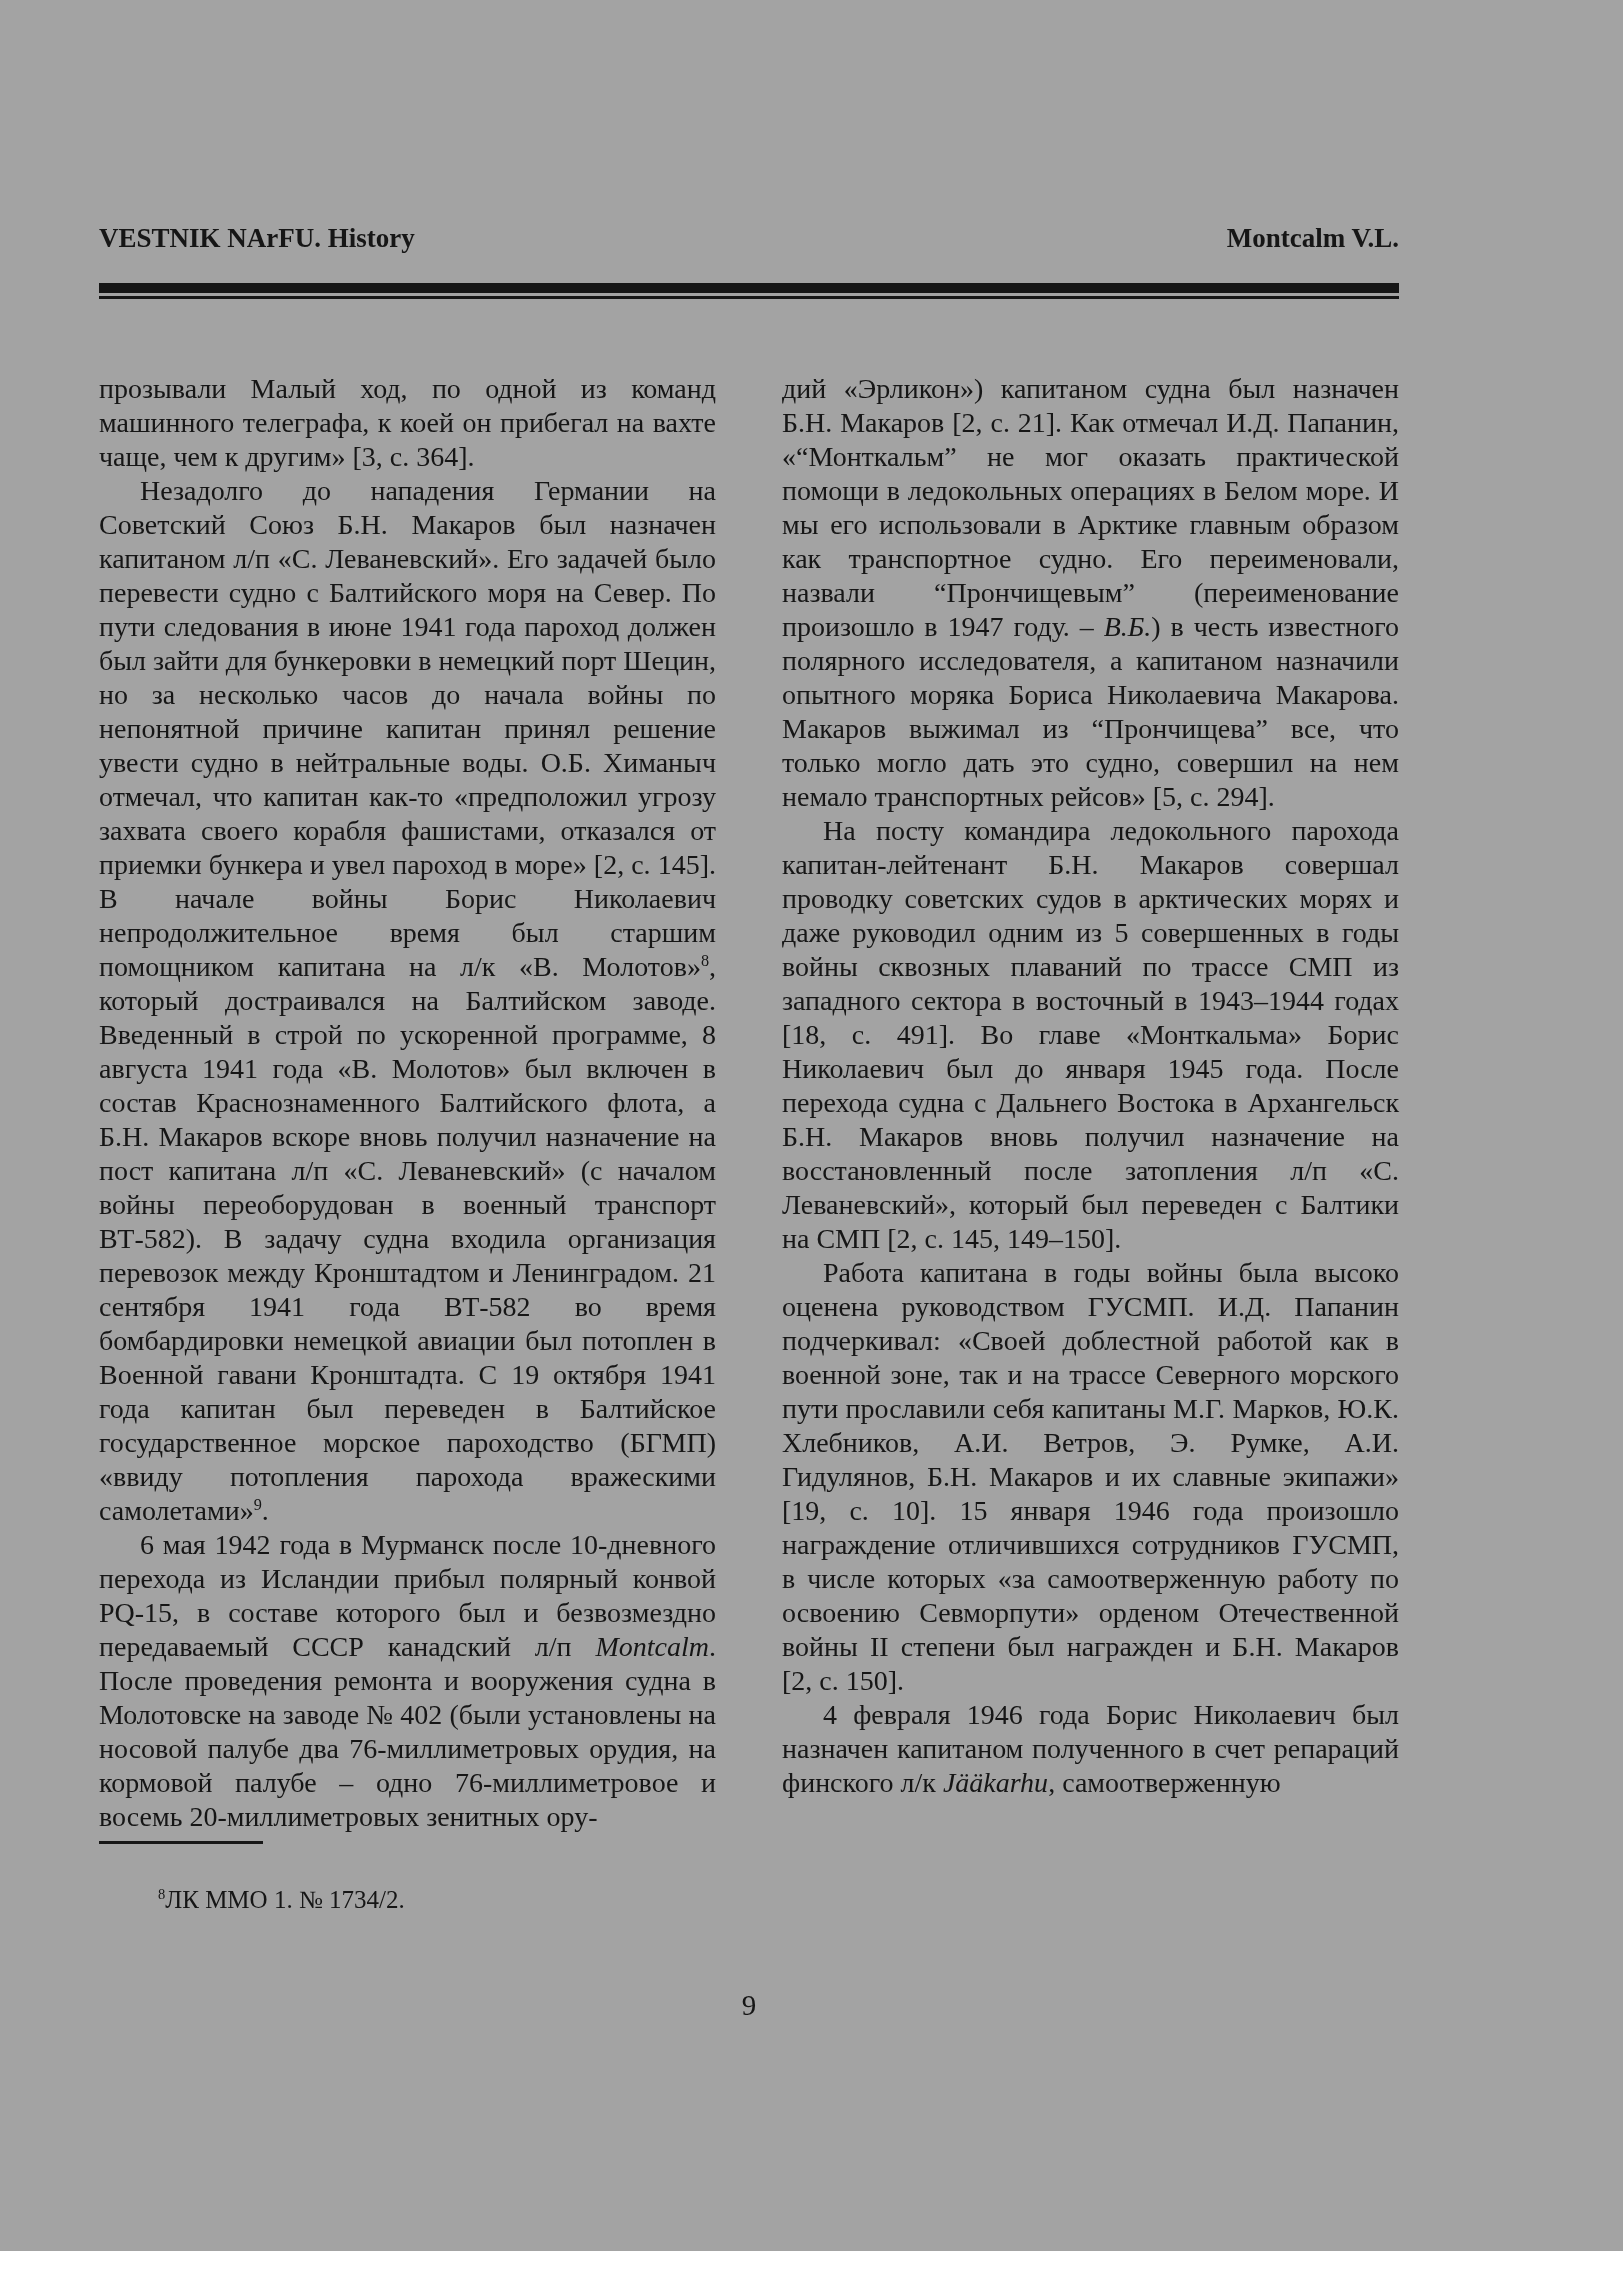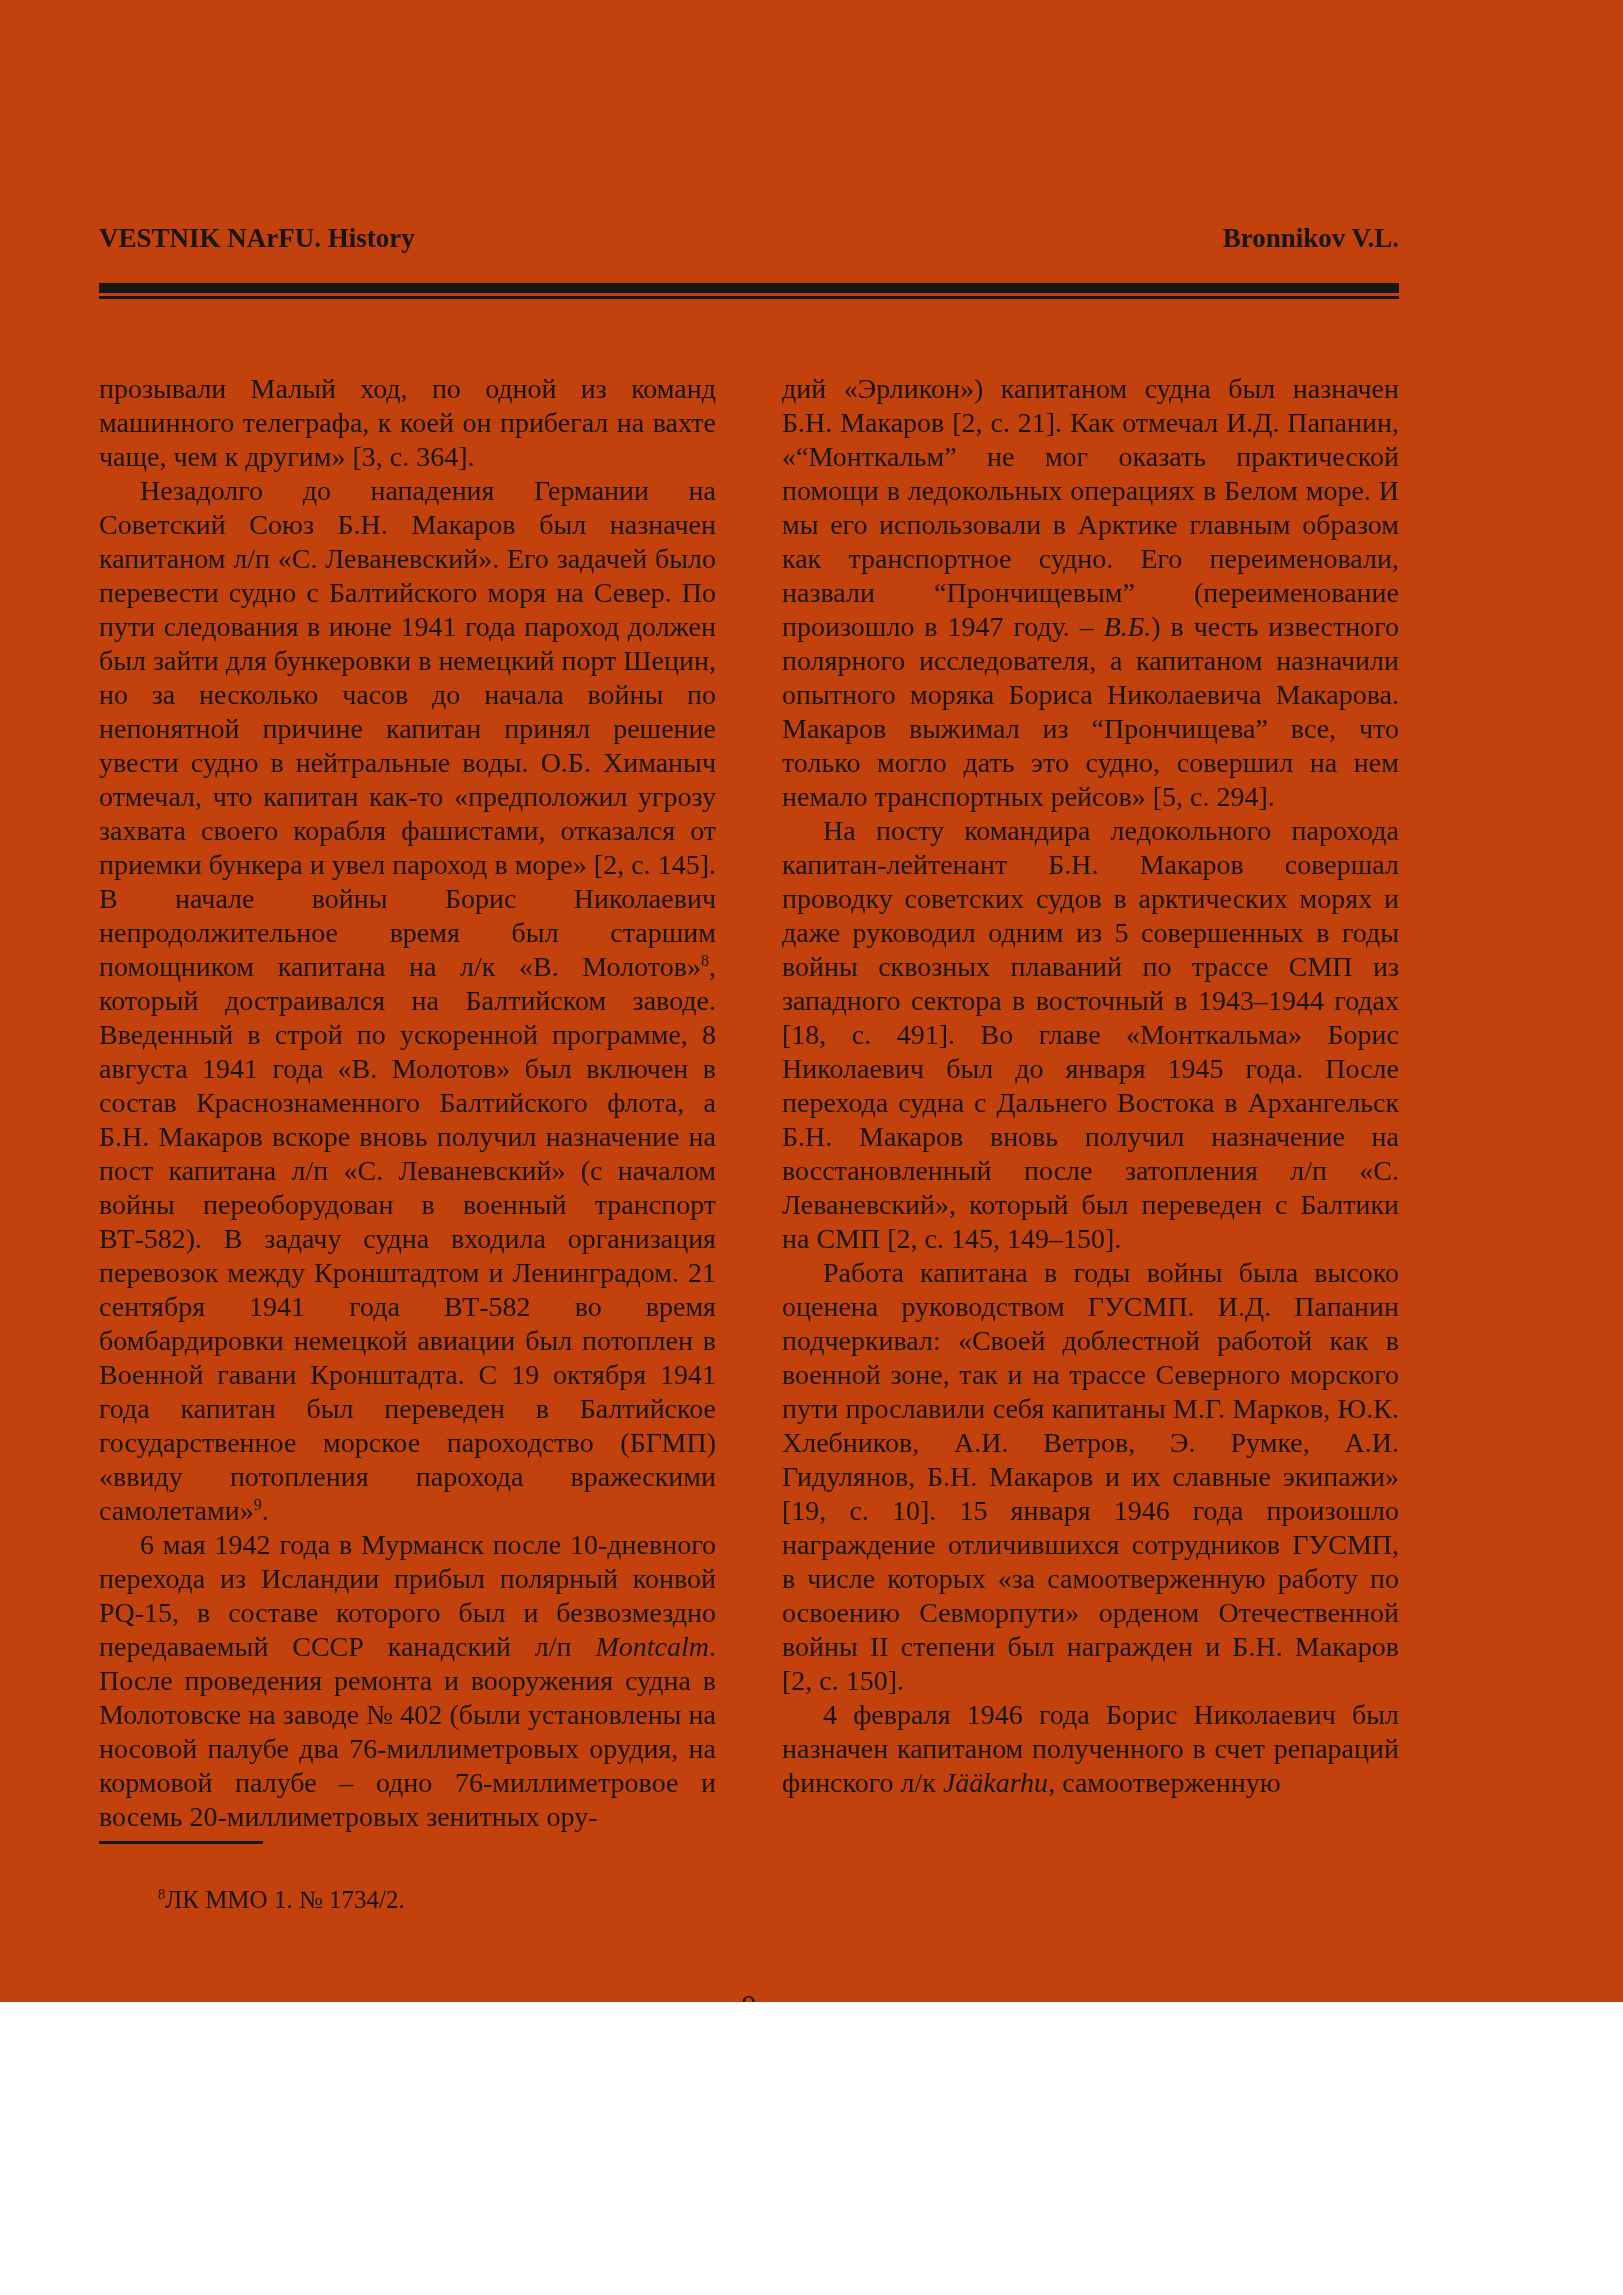--- a/index.html
+++ b/index.html
@@ -1,19 +1,19 @@
 <!DOCTYPE html>
 <html style="font-size:10.5px"><head>
 <meta charset="utf-8">
 <style>
   html,body{margin:0;padding:0;background:#ffffff;}
   .page{
     position:relative;
-    width:1623px;height:2002px;
-    background:#c2410c;
+    width:1623px;height:2251px;
+    background:#a3a3a3;
     color:#161616;
     font-family:"Liberation Serif","DejaVu Serif",serif;
     overflow:hidden;
   }
   
   .runhead{
     position:absolute;left:99px;top:219px;width:1300px;
   }
   .hrow{display:flex;justify-content:space-between;align-items:baseline;height:38px;font-size:27px;line-height:38px;}
   .hb{font-weight:700;}
@@ -41,21 +41,21 @@
   }
 </style>
 </head>
 <body>
 
 <div class="page">
 
   <div class="runhead">
     <div class="hrow">
       <span class="hb">VESTNIK NArFU. History</span>
-      <span class="hb">Bronnikov V.L.</span>
+      <span class="hb">Montcalm V.L.</span>
     </div>
   </div>
 
   <div class="rule rule-thick"></div>
   <div class="rule rule-thin"></div>
 
   <div class="body">
     <section class="col" id="col-left">
         <p class="para"><span>прозывали Малый ход, по одной из команд машинного телеграфа, к коей он прибегал на вахте чаще, чем к другим» [3, с. 364].</span></p>
         <p class="para indent"><span>Незадолго до нападения Германии на Советский Союз Б.Н. Макаров был назначен капитаном л/п «С. Леваневский». Его задачей было перевести судно с Балтийского моря на Север. По пути следования в июне 1941 года пароход должен был зайти для бункеровки в немецкий порт Шецин, но за несколько часов до начала войны по непонятной причине капитан принял решение увести судно в нейтральные воды. О.Б. Химаныч отмечал, что капитан как-то «предположил угрозу захвата своего корабля фашистами, отказался от приемки бункера и увел пароход в море» [2, с. 145]. В начале войны Борис Николаевич непродолжительное время был старшим помощником капитана на л/к «В. Молотов»</span><sup>8</sup><span>, который достраивался на Балтийском заводе. Введенный в строй по ускоренной программе, 8 августа 1941 года «В. Молотов» был включен в состав Краснознаменного Балтийского флота, а Б.Н. Макаров вскоре вновь получил назначение на пост капитана л/п «С. Леваневский» (с началом войны переоборудован в военный транспорт ВТ-582). В задачу судна входила организация перевозок между Кронштадтом и Ленинградом. 21 сентября 1941 года ВТ-582 во время бомбардировки немецкой авиации был потоплен в Военной гавани Кронштадта. С 19 октября 1941 года капитан был переведен в Балтийское государственное морское пароходство (БГМП) «ввиду потопления парохода вражескими самолетами»</span><sup>9</sup><span>.</span></p>

